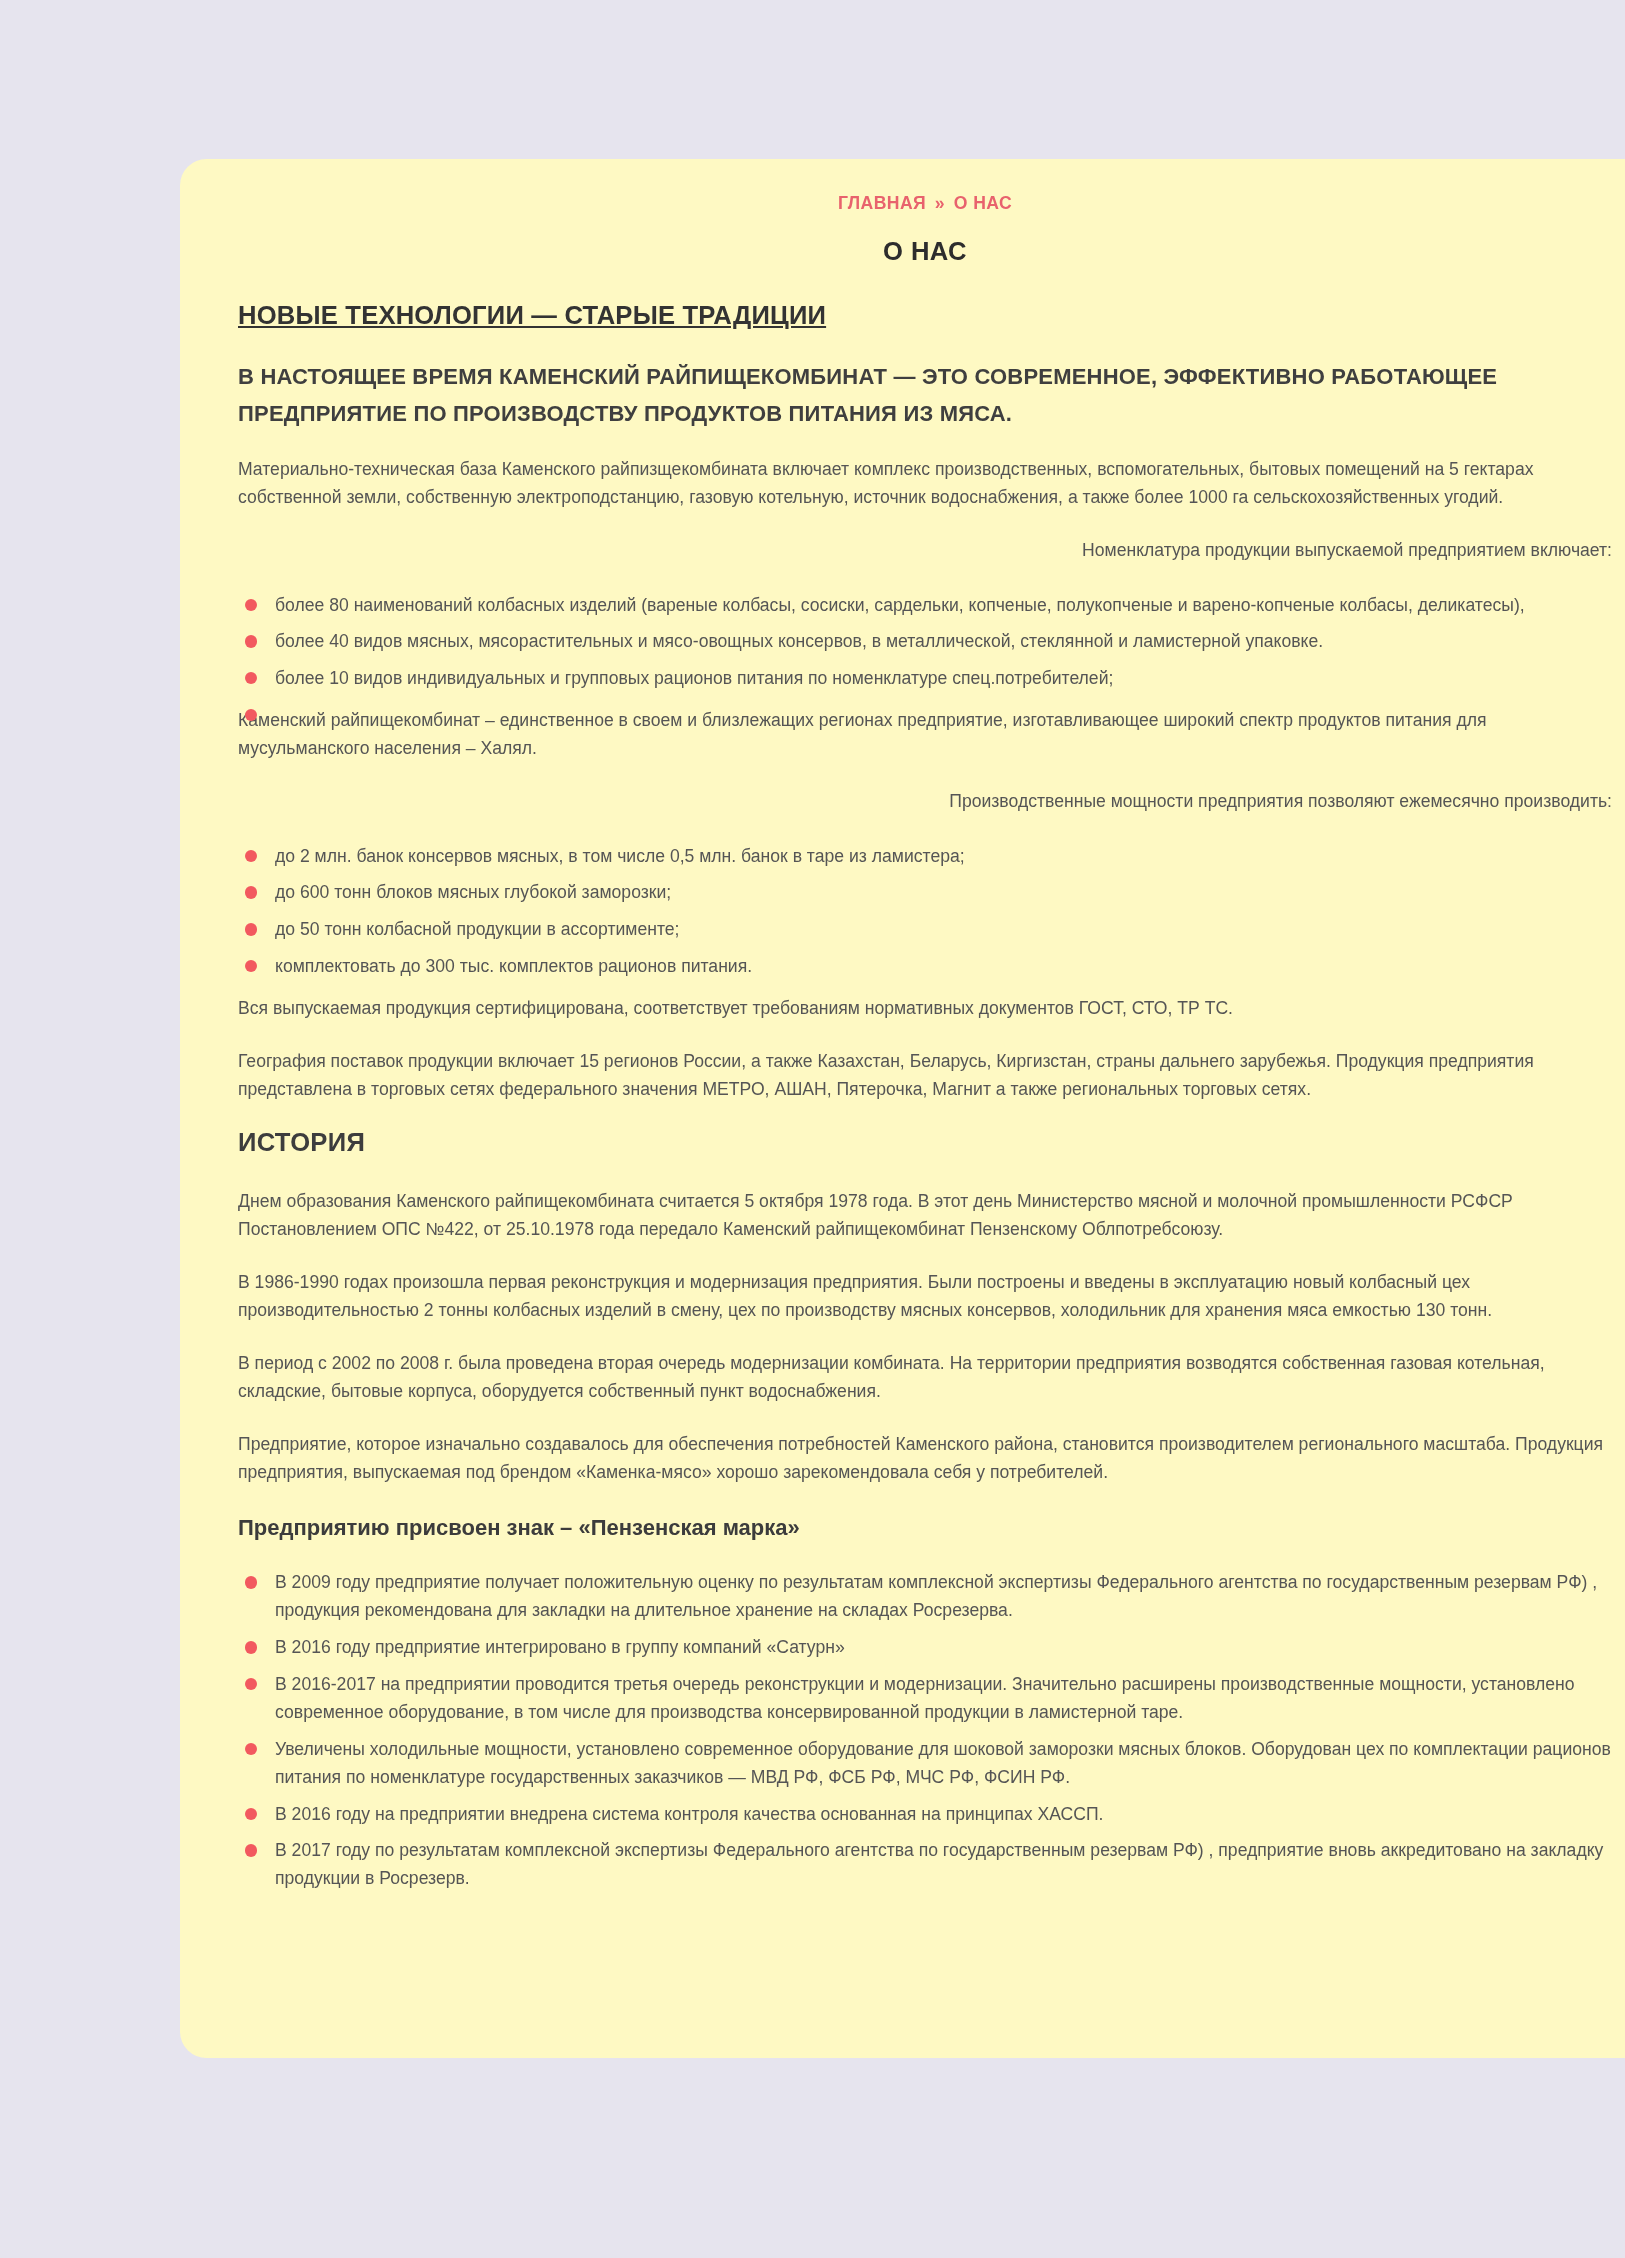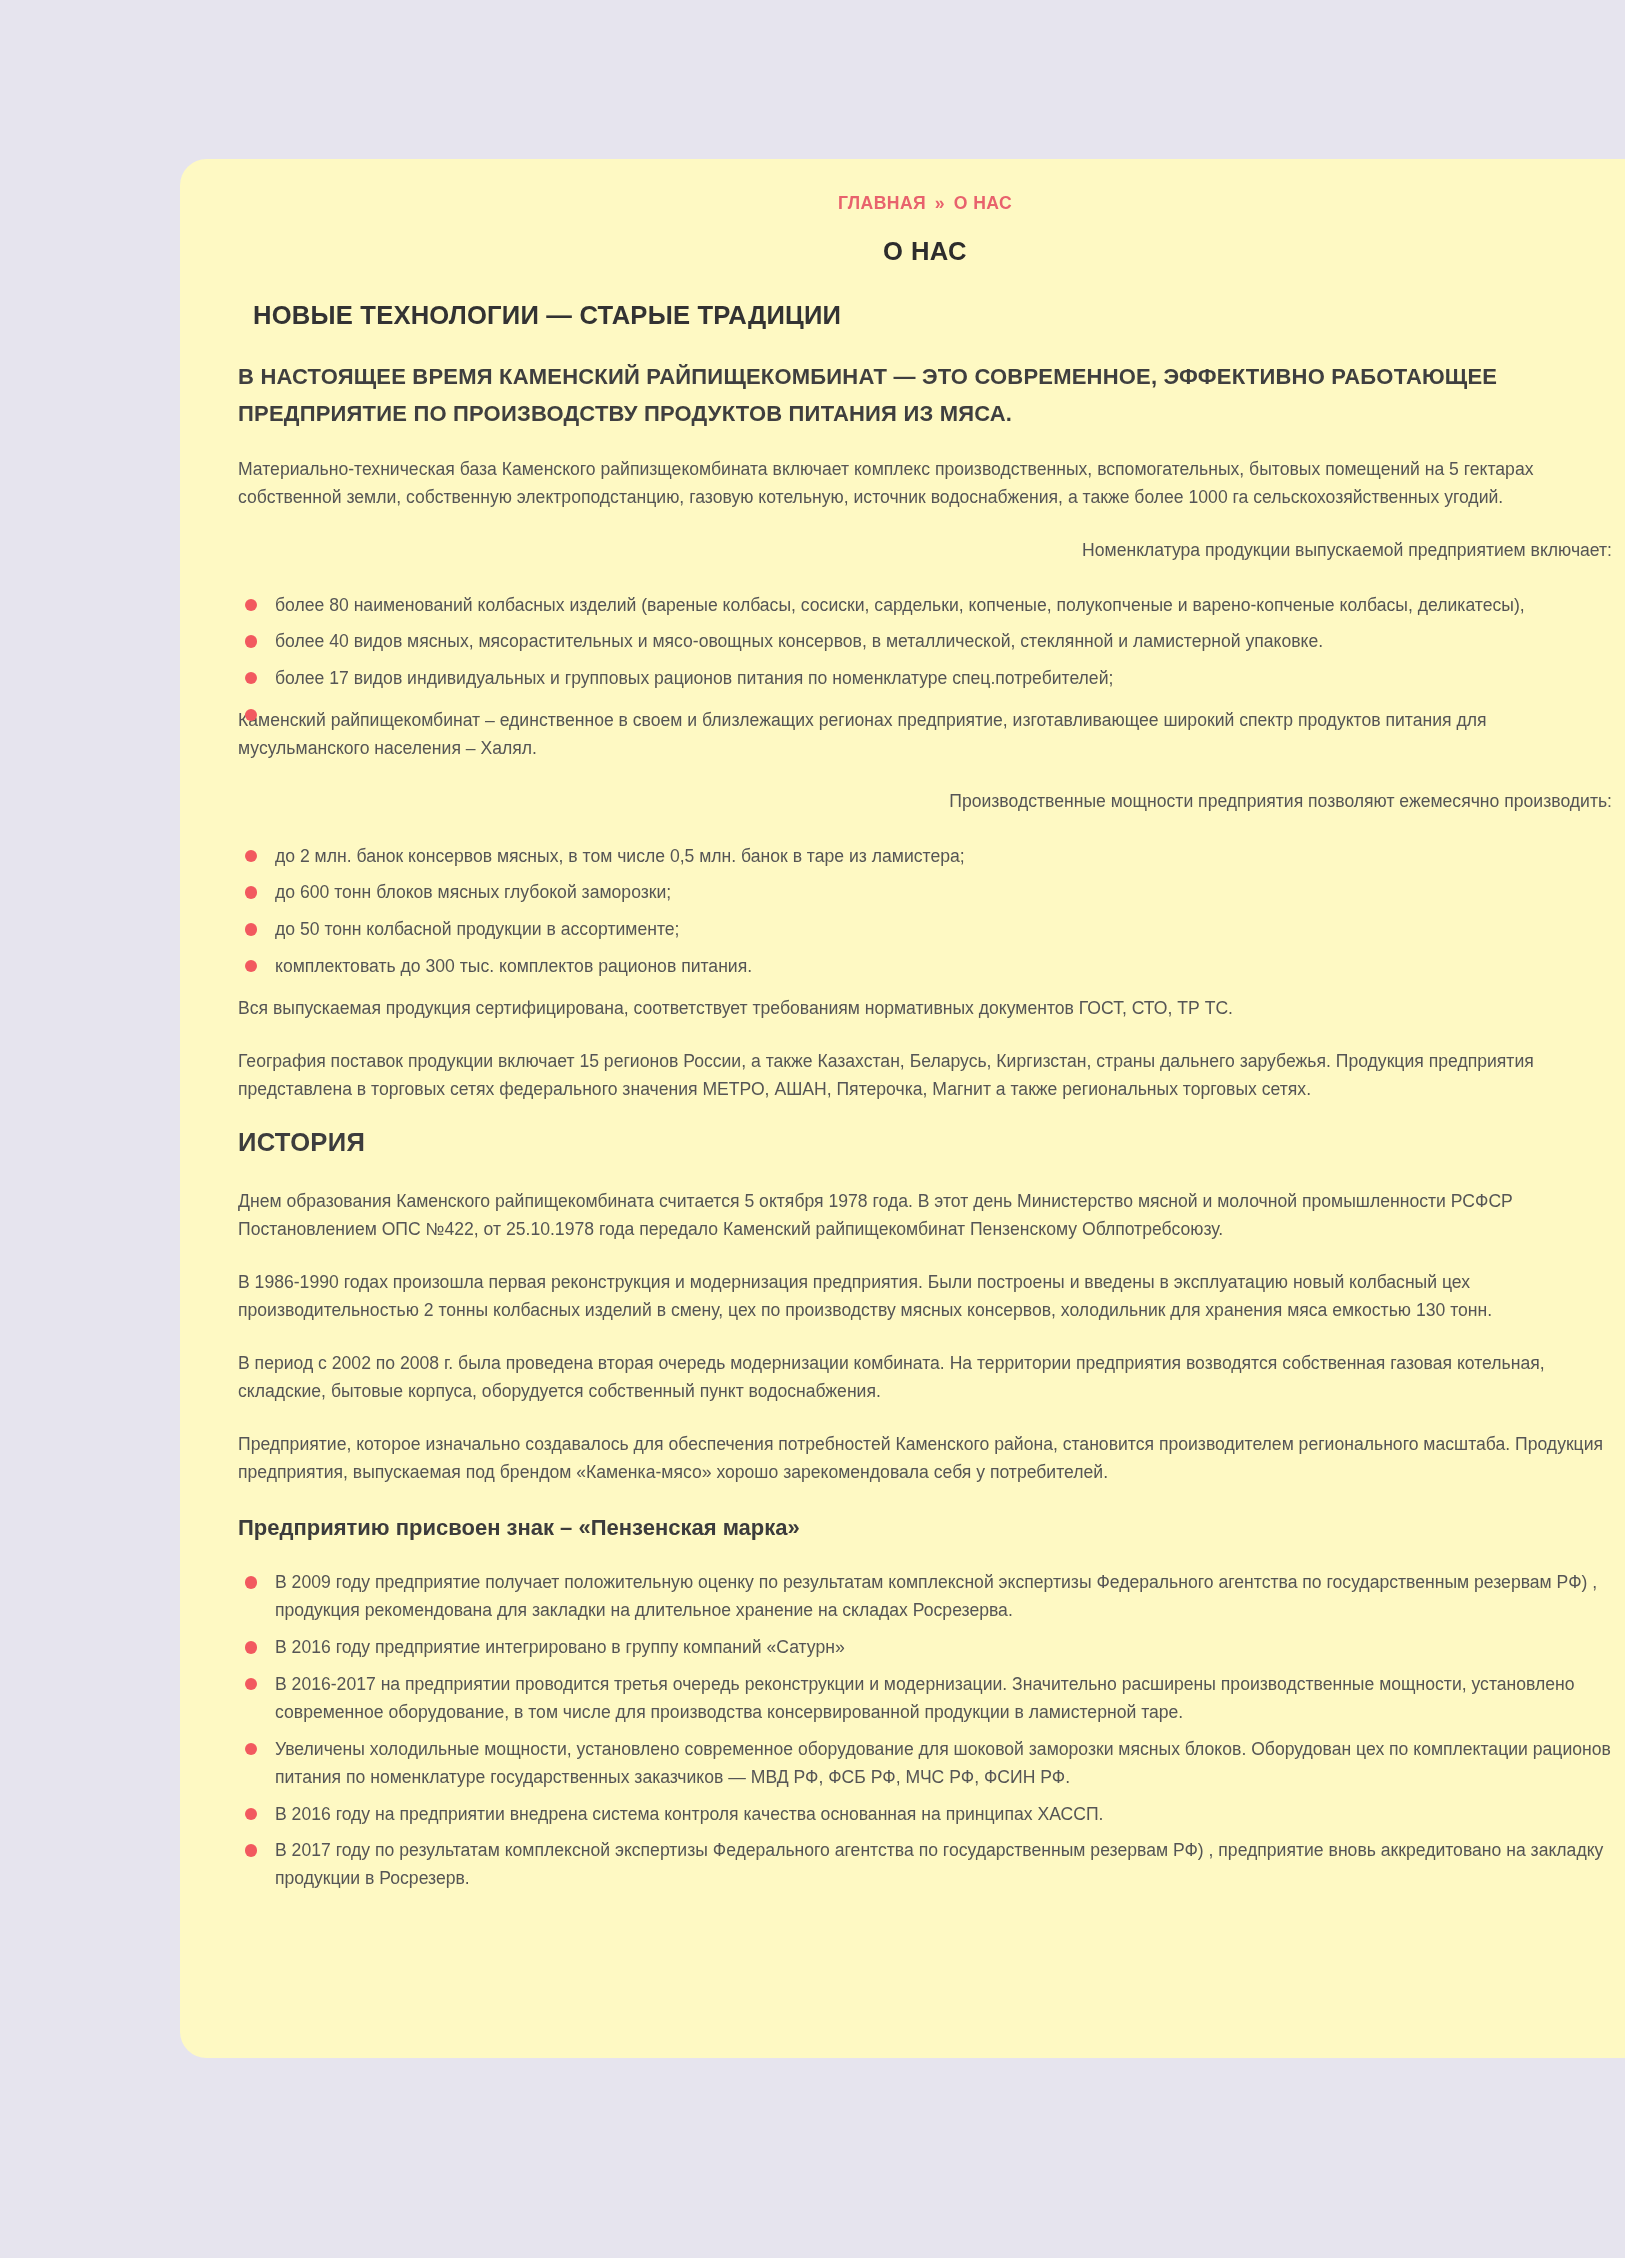--- a/index.html
+++ b/index.html
@@ -37,25 +37,26 @@
   .breadcrumb span { color: #e8626d; }
   .page-title {
     margin: 23px 0 0;
     text-align: center;
     font-size: 25.6px;
     font-weight: 800;
     color: #2d2d2d;
     letter-spacing: 0.4px;
   }
   .section-heading {
-    margin: 35px 15px 0;
+    margin: 35px 0 0;
     font-size: 25.6px;
     font-weight: 800;
     color: #333333;
     letter-spacing: 0.2px;
+    text-decoration: underline;
   }
   .subheading {
     margin: 28px 0 23px;
     font-size: 22px;
     font-weight: 600;
     color: #3f3f3f;
     line-height: 37px;
     letter-spacing: 0.2px;
   }
   p.body-text {
@@ -130,21 +131,21 @@
     <li>
       <span class="dot"></span>
       <span>более 80 наименований колбасных изделий (вареные колбасы, сосиски, сардельки, копченые, полукопченые и варено-копченые колбасы, деликатесы),</span>
     </li>
     <li>
       <span class="dot"></span>
       <span>более 40 видов мясных,  мясорастительных и мясо-овощных консервов,  в металлической, стеклянной и ламистерной упаковке.</span>
     </li>
     <li>
       <span class="dot"></span>
-      <span>более 17 видов индивидуальных и групповых рационов питания по номенклатуре спец.потребителей;</span>
+      <span>более 10 видов индивидуальных и групповых рационов питания по номенклатуре спец.потребителей;</span>
     </li>
     <li>
       <span class="dot"></span>
     </li>
   </ul>
 
   <p class="body-text">Каменский райпищекомбинат – единственное в своем и близлежащих регионах предприятие, изготавливающее широкий спектр продуктов питания для мусульманского населения – Халял.</p>
 
   <p class="body-text lead">Производственные мощности предприятия позволяют ежемесячно производить:</p>
 

